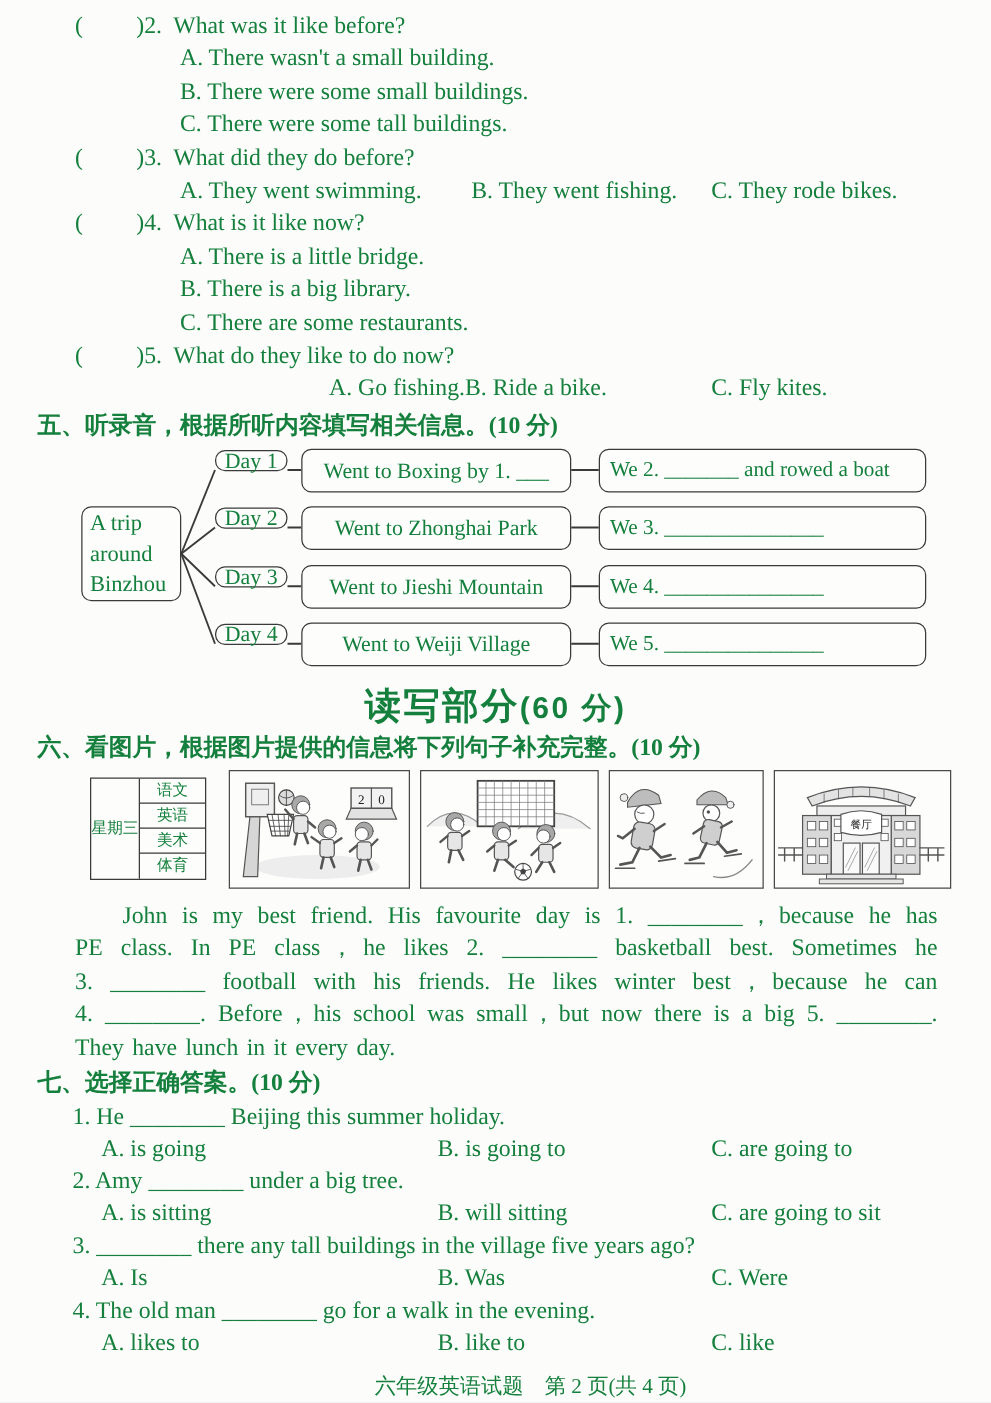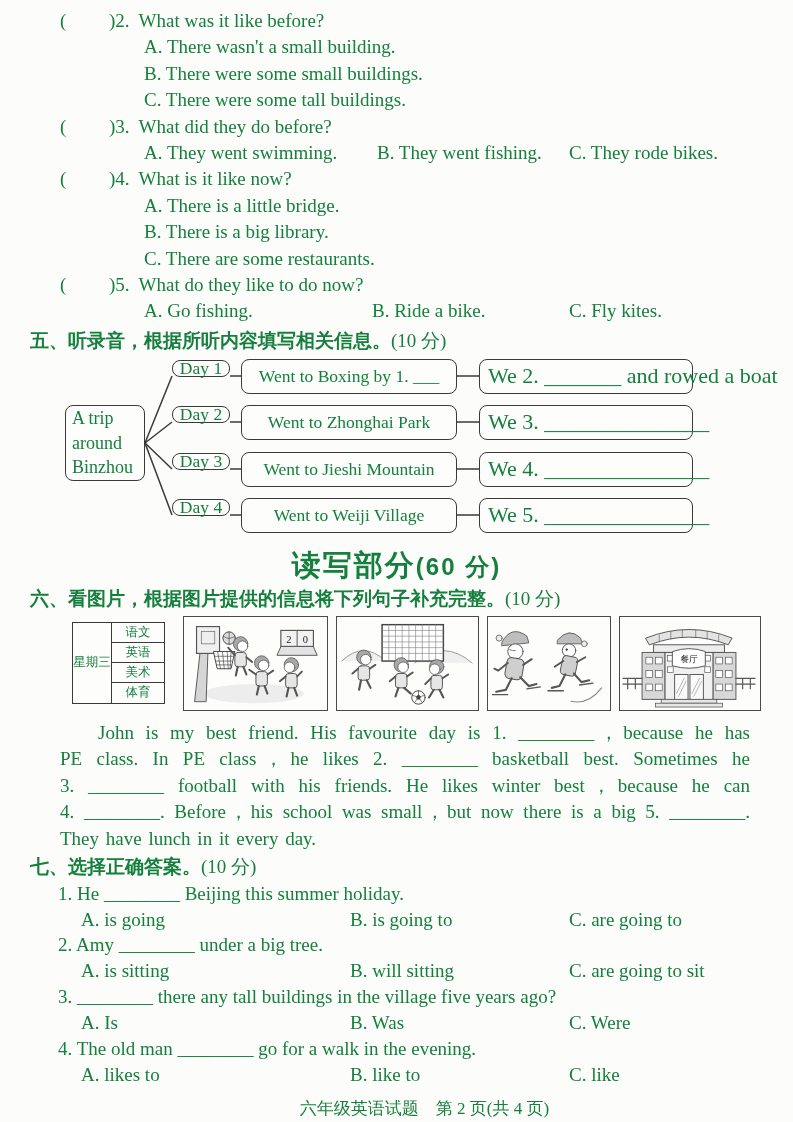--- a/index.html
+++ b/index.html
@@ -17,41 +17,41 @@
   .sec4{padding-top:8px;}
   .qline,.optline,.optrow{height:26.4px;line-height:26.4px;white-space:nowrap;}
   .qline{padding-left:60px;}
   .paren{display:inline-block;width:49px;}
   .qno{display:inline-block;}
   .qtext{margin-left:9px;}
   .optline{padding-left:144px;}
   .optrow{padding-left:144px;}
   .optrow .c1{display:inline-block;width:233px;}
   .optrow .c2{display:inline-block;width:192px;}
-  .optrow.q5 .c1{width:228px;}
+  .optrow.q5 .c1{width:228px;text-align:right;}
   .optrow.q5 .c2{width:197px;}
   
   .cnhead{
     font-family:"Liberation Sans","DejaVu Sans",sans-serif;
     font-weight:700;font-size:19px;height:28px;line-height:28px;
     padding-left:30px;white-space:nowrap;
   }
-  .cnhead .score{font-family:"Liberation Serif","DejaVu Serif",serif;font-weight:400;}
+  .cnhead .score{font-family:"Liberation Serif","DejaVu Serif",serif;font-weight:700;}
   
   .diagram{position:relative;height:186px;}
   .diagram svg.connectors{position:absolute;left:0;top:0;}
   .dbox{
     position:absolute;border:1.6px solid #3a3a3a;border-radius:8px;background:#fdfdfc;
     display:flex;align-items:center;justify-content:center;
     font-size:17.5px;white-space:nowrap;box-sizing:border-box;
   }
   .dbox.trip{left:65px;top:50px;width:80px;height:76px;line-height:1.35;white-space:normal;padding:12px 6px;text-align:left;font-size:18px;}
   .dbox.day{left:172px;width:58px;height:17px;font-family:Liberation Serif, serif;}
   .dbox.place{left:241px;width:216px;height:35px;}
-  .dbox.result{left:479px;width:214px;height:35px;justify-content:flex-start;padding-left:8px;font-size:22px;}
+  .dbox.result{left:479px;width:262px;height:35px;justify-content:flex-start;padding-left:8px;font-size:17px;}
   .row0{top:5px;} .row1{top:51px;} .row2{top:98px;} .row3{top:144px;}
   .dbox.place.row0,.dbox.place.row1,.dbox.place.row2,.dbox.place.row3,
   .dbox.result.row0,.dbox.result.row1,.dbox.result.row2,.dbox.result.row3{top:4px;}
   .dbox.result.row1,.dbox.place.row1{top:50px;}
   .dbox.result.row2,.dbox.place.row2{top:97px;}
   .dbox.result.row3,.dbox.place.row3{top:143px;}
   
   .banner{text-align:center;margin-top:4px;height:40px;line-height:40px;}
   .banner .t{font-family:"Liberation Sans","DejaVu Sans",sans-serif;font-weight:700;font-size:29px;letter-spacing:2px;}
   .banner .score{font-size:24px;margin-top:23px;}

